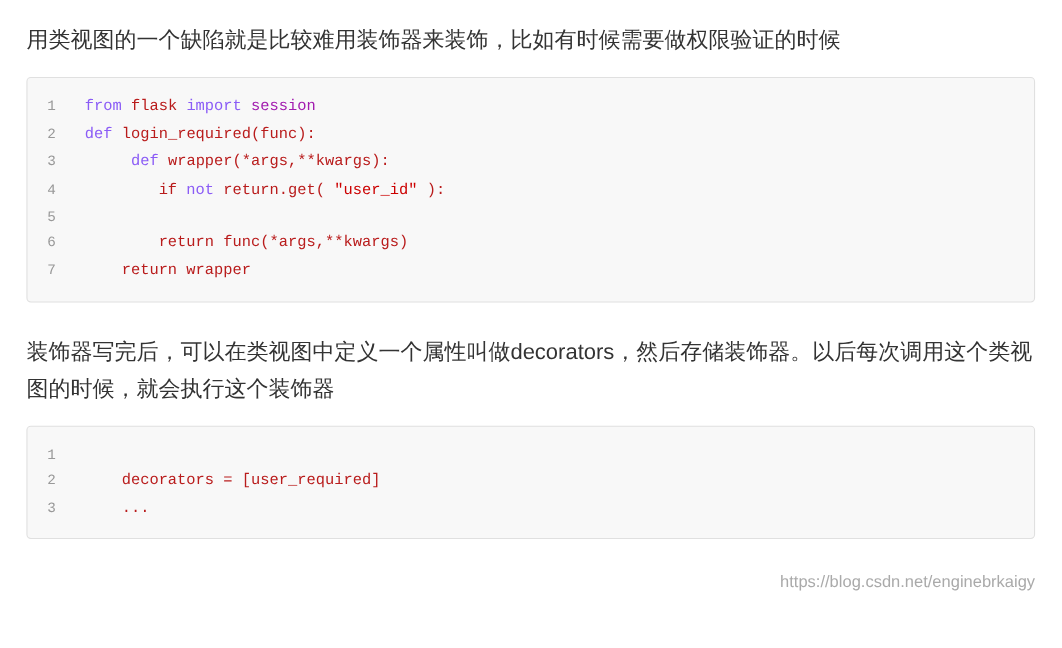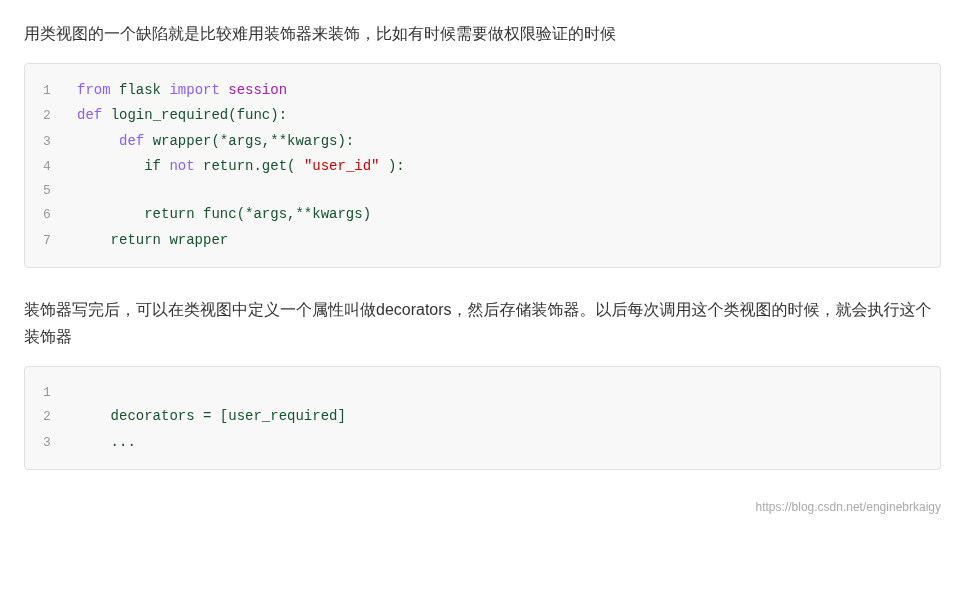--- a/index.html
+++ b/index.html
@@ -13,21 +13,21 @@
       font-family: "Microsoft YaHei", "SimSun", sans-serif;
       color: #333333;
       width: 965px;
       min-height: 589px;
       padding: 20px 24px;
       font-size: 16px;
       line-height: 1.6;
     }
 
     .description-text {
-      font-size: 16px;
+      font-size: 20px;
       color: #333333;
       line-height: 1.7;
       margin-bottom: 16px;
     }
 
     .code-block {
       background-color: #f8f8f8;
       border: 1px solid #e0e0e0;
       border-radius: 4px;
       padding: 14px 18px;
@@ -51,26 +51,26 @@
     }
 
     .code-content {
       color: #333333;
     }
 
     
     .kw-blue { color: #8b5cf6; font-weight: normal; }
     .str-red { color: #cc0000; }
     .var-teal { color: #a21caf; }
-    .plain { color: #14532d; }
+    .plain { color: #b91c1c; }
 
     .watermark {
       text-align: right;
       color: #aaaaaa;
-      font-size: 12px;
+      font-size: 15px;
       margin-top: 8px;
     }
 
     .section {
       margin-bottom: 10px;
     }
   </style>
 </head>
 <body>
 

